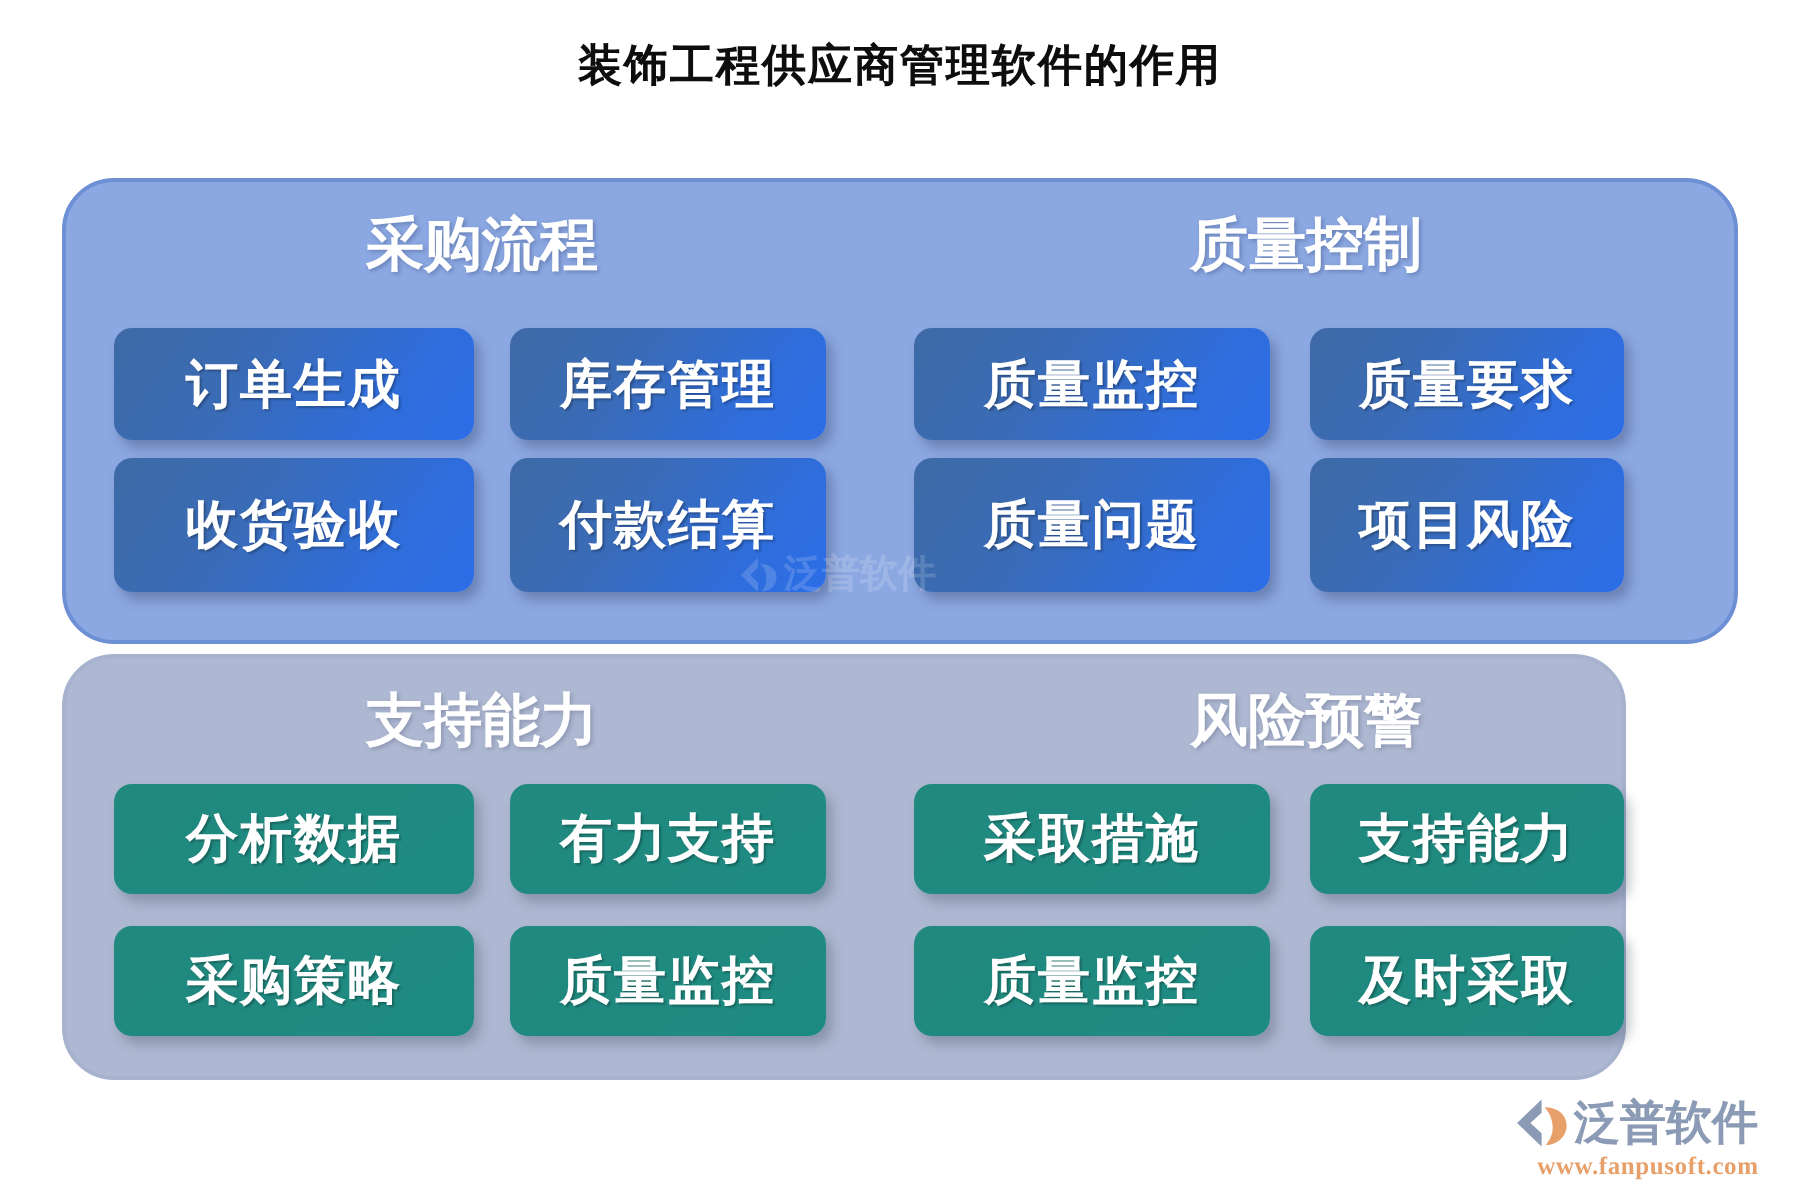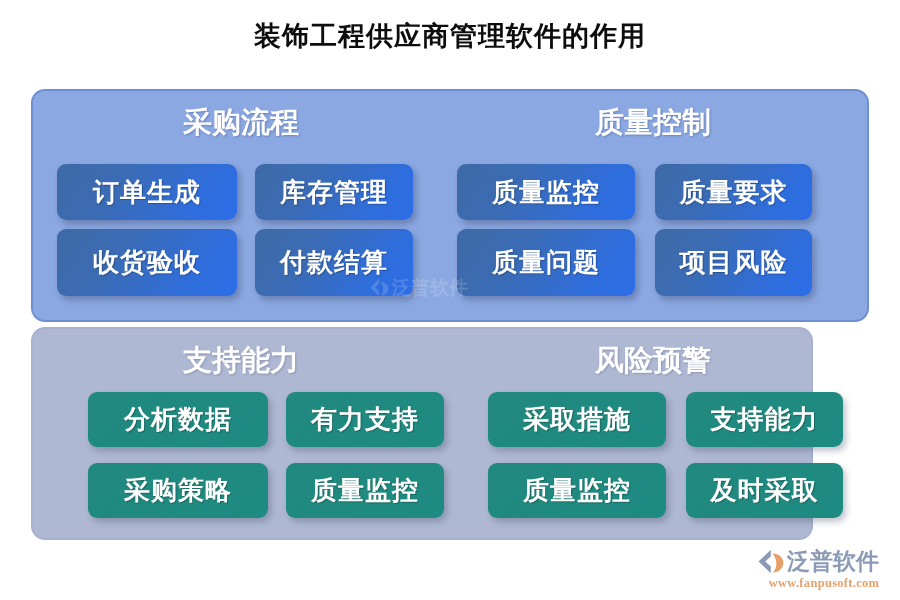--- a/index.html
+++ b/index.html
@@ -15,32 +15,32 @@
     position: relative;
   }
 
   
   .page-title {
     position: absolute;
     left: 0;
     top: 18px;
     width: 900px;
     text-align: center;
-    font-size: 27px;
+    font-size: 22px;
     font-weight: bold;
     color: #0d0d0d;
     letter-spacing: 1px;
     font-family: "Liberation Serif", "DejaVu Serif", serif;
   }
 
   
   .panel {
     position: absolute;
     box-sizing: border-box;
-    border-radius: 14px;
+    border-radius: 26px;
     padding-left: 36px;
   }
   .panel-top {
     left: 31px;
     top: 89px;
     width: 838px;
     height: 233px;
     background: #8ca8e2;
     border: 2px solid #6d8fd4;
   }
@@ -87,21 +87,20 @@
     box-shadow: 3px 4px 6px rgba(30,40,70,0.30);
     text-shadow: 1px 1px 1px rgba(0,0,0,0.25);
     white-space: nowrap;
   }
   .chip-blue {
     background: linear-gradient(125deg, #3e6aa6 0%, #3a6bb5 35%, #2f6ddb 75%, #2c6ee8 100%);
   }
   .chip-teal {
     background: linear-gradient(140deg, #22897f 0%, #1f8a80 60%, #1d8b83 100%);
     box-shadow: 3px 4px 6px rgba(60,70,95,0.32);
-    margin-left: 31px;
   }
 
   
   .c1 { left: 24px;  width: 180px; }
   .c2 { left: 222px; width: 158px; }
   .c3 { left: 424px; width: 178px; }
   .c4 { left: 622px; width: 157px; }
 
   .r1 { top: 73px;  height: 56px; }
   .r2 { top: 138px; height: 67px; }

